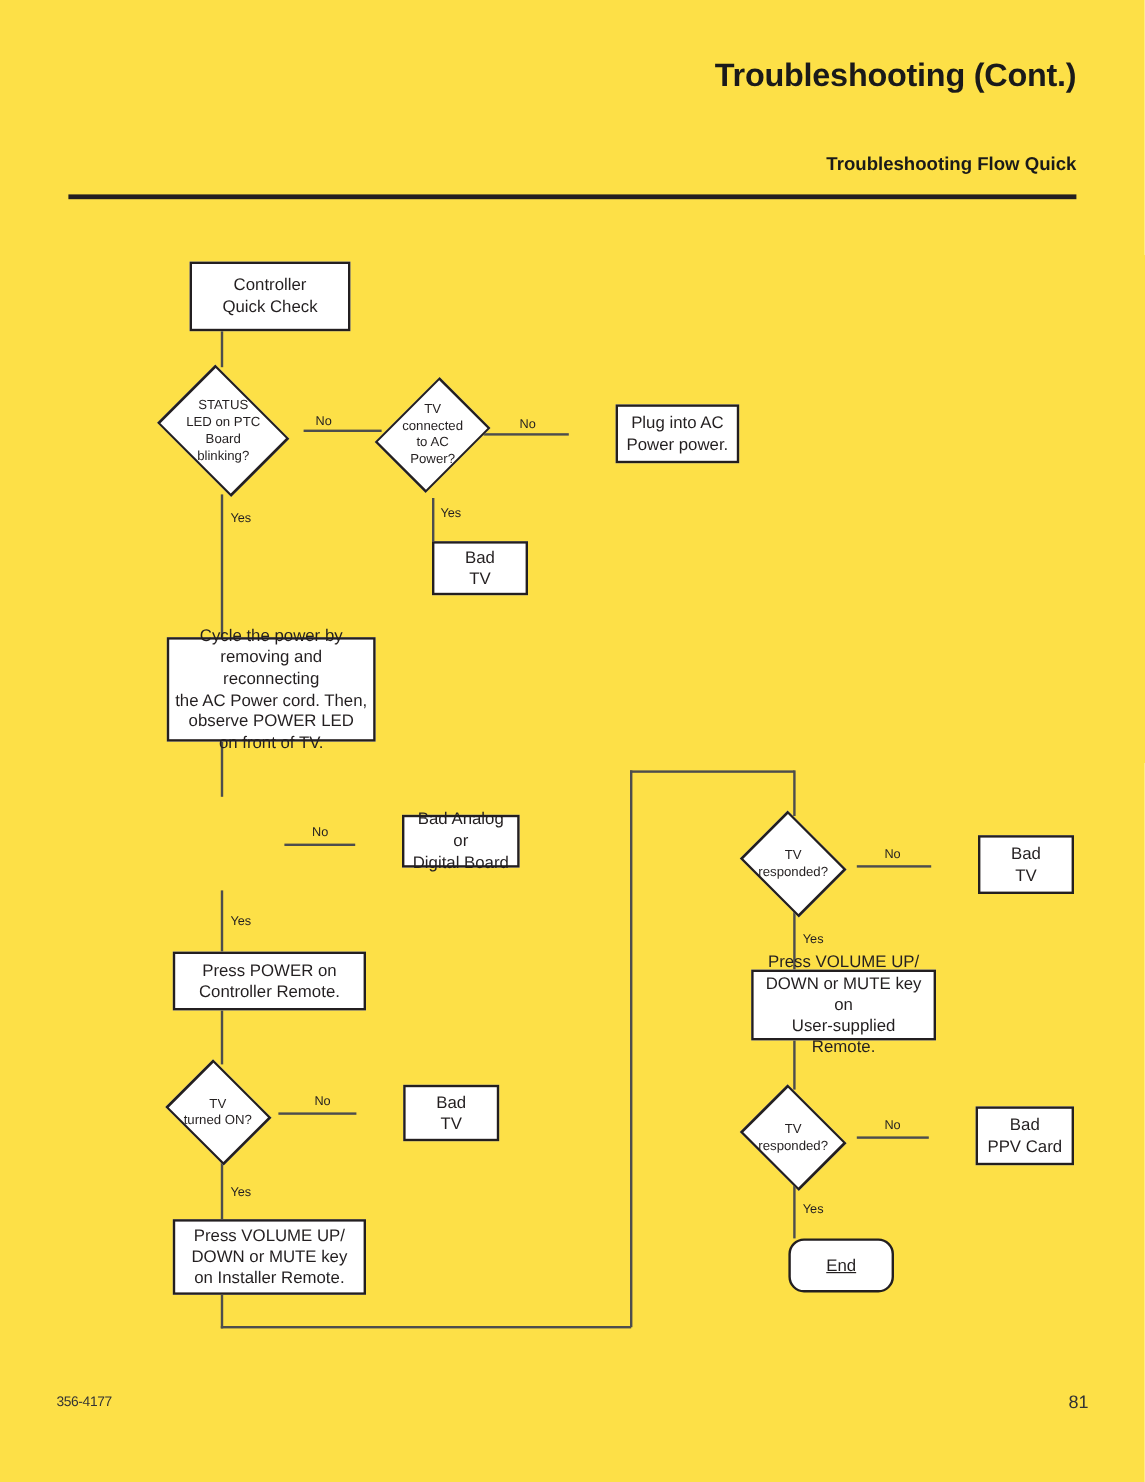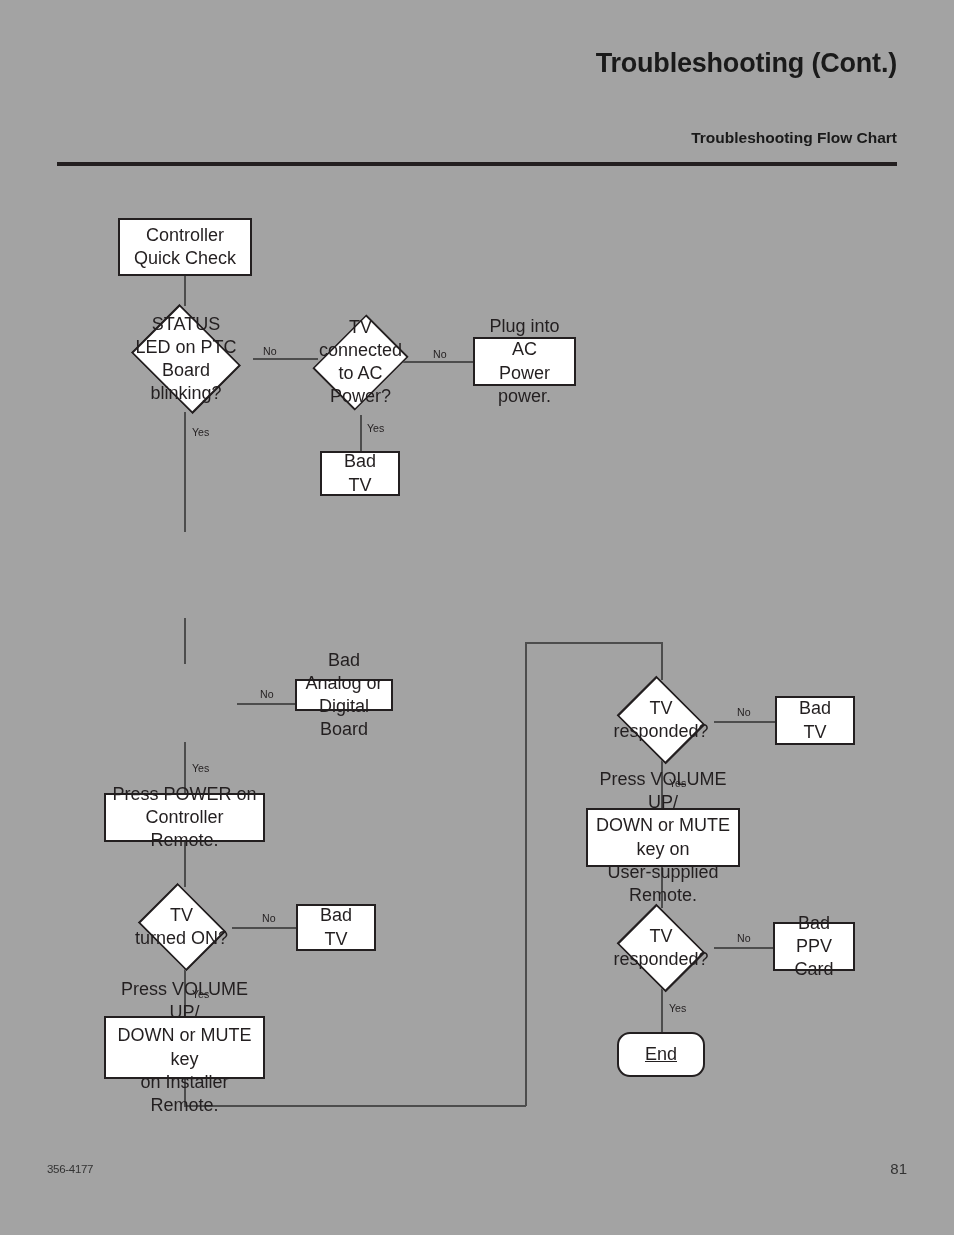--- a/index.html
+++ b/index.html
@@ -10,21 +10,21 @@
   }
   body {
     font-family: "Liberation Sans", sans-serif;
     color: #1a1a1a;
   }
   #page {
     position: relative;
     width: 954px;
     height: 1235px;
     overflow: hidden;
-    background: #a3a3a3;
+    background: #fde047;
   }
 
   
   #main-title {
     position: absolute;
     right: 57px;
     top: 48px;
     font-size: 27px;
     font-weight: bold;
     letter-spacing: -0.2px;
@@ -76,24 +76,25 @@
   }
 
   
   .node {
     position: absolute;
     box-sizing: border-box;
     display: flex;
     align-items: center;
     justify-content: center;
     text-align: center;
-    font-size: 18px;
+    font-size: 14px;
     line-height: 1.28;
     color: #231f20;
     background: #ffffff;
+    margin-left: 40px;
   }
   .box {
     border: 2.4px solid #231f20;
   }
   .terminator {
     border: 2.6px solid #231f20;
     border-radius: 13px;
   }
   .node .txt {
     display: block;
@@ -116,21 +117,21 @@
   .decision .dlabel {
     position: absolute;
     left: 0;
     top: 0;
     width: 100%;
     height: 100%;
     display: flex;
     align-items: center;
     justify-content: center;
     text-align: center;
-    font-size: 18px;
+    font-size: 11px;
     line-height: 1.28;
     color: #231f20;
     white-space: pre-line;
     pointer-events: none;
   }
 
   
   .ln {
     position: absolute;
     background: #4d4d4d;
@@ -145,21 +146,21 @@
     color: #231f20;
     white-space: nowrap;
   }
 </style>
 </head>
 <body>
 
 <div id="page">
 
   <div id="main-title">Troubleshooting (Cont.)</div>
-  <div id="sub-title">Troubleshooting Flow Chart</div>
+  <div id="sub-title">Troubleshooting Flow Quick</div>
   <div id="header-rule"></div>
 
   <div id="flow">
 
     <div class="ln v" style="left:184px; top:276px; height:30px;"></div>
 
     <div class="ln h" style="left:253px; top:358px; width:65px;"></div>
 
     <div class="ln v" style="left:184px; top:412px; height:120px;"></div>
 
@@ -232,23 +233,30 @@
     <div class="node box" style="left:473px; top:337px; width:103px; height:49px;">
       <span class="txt">Plug into AC
 Power power.</span>
     </div>
 
     <div class="node box" style="left:320px; top:451px; width:80px; height:45px;">
       <span class="txt">Bad
 TV</span>
     </div>
 
-
-
-    <div class="node box" style="left:295px; top:679px; width:98px; height:32px;">
+    <div class="node box" style="left:99px; top:531px; width:174px; height:87px;">
+      <span class="txt">Cycle the power by
+removing and reconnecting
+the AC Power cord. Then,
+observe POWER LED
+on front of TV.</span>
+    </div>
+
+
+    <div class="node box" style="left:295px; top:679px; width:98px; height:44px;">
       <span class="txt">Bad Analog or
 Digital Board</span>
     </div>
 
     <div class="node box" style="left:104px; top:793px; width:161px; height:49px;">
       <span class="txt">Press POWER on
 Controller Remote.</span>
     </div>
 
     <div class="decision" style="left:129px; top:887px; width:105px; height:80px;">

